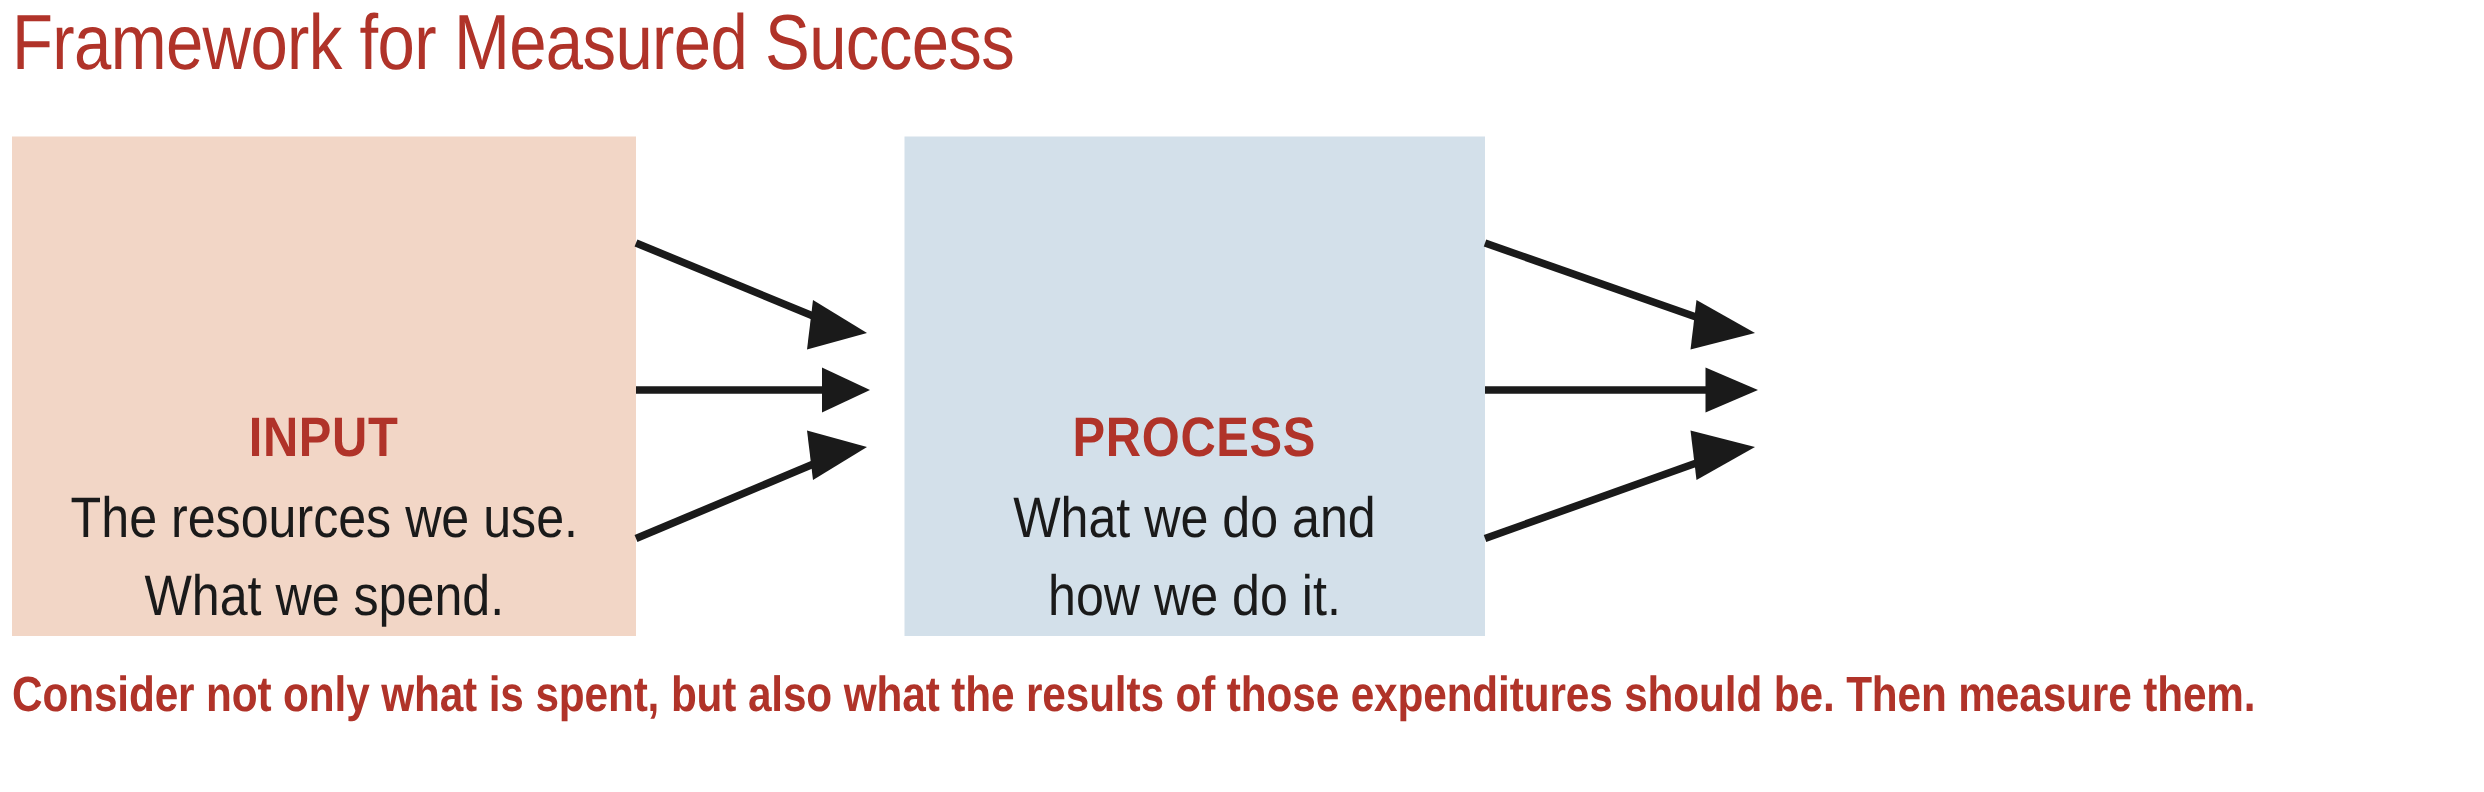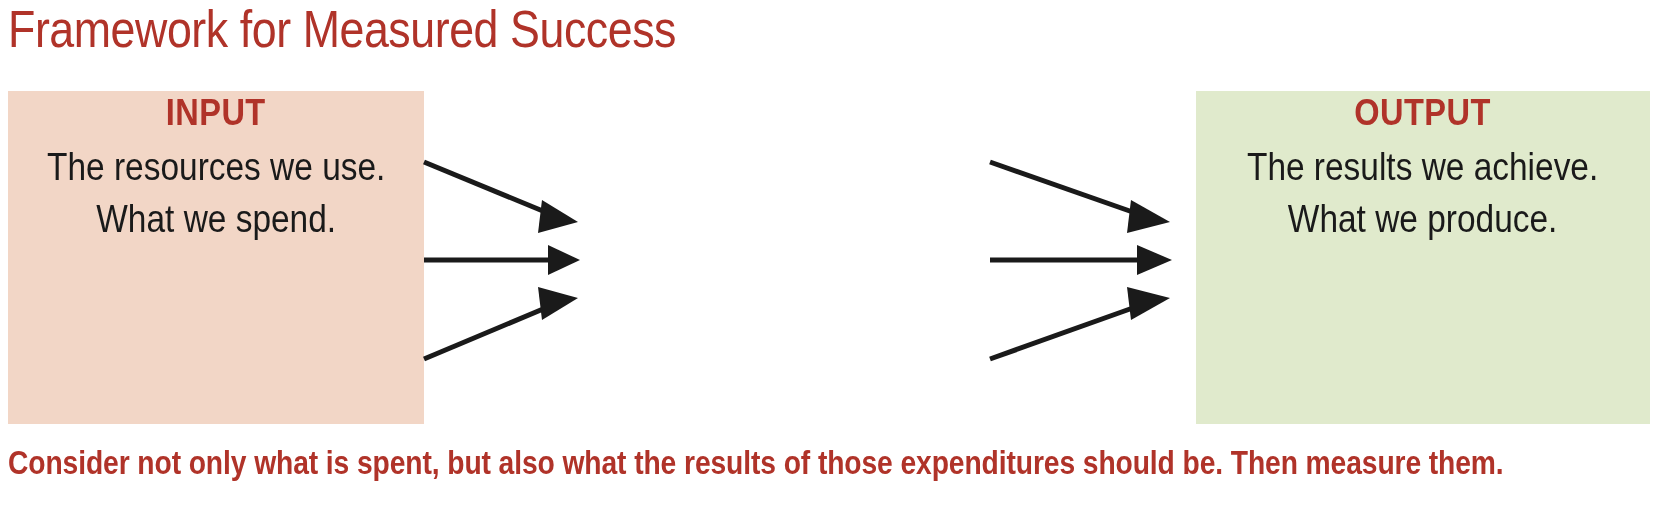--- a/index.html
+++ b/index.html
@@ -41,21 +41,21 @@
 
   
   .stage-box {
     position: absolute;
     top: 91px;
     height: 333px;
     box-sizing: border-box;
     display: flex;
     flex-direction: column;
     align-items: center;
-    justify-content: flex-start;
+    justify-content: flex-end;
   }
   #box-input   { left: 8px;    width: 416px; background: #f2d6c6; }
   #box-process { left: 603px;  width: 387px; background: #d3e0ea; }
   #box-output  { left: 1196px; width: 454px; background: #e0eacc; }
 
   .box-heading {
     font-family: "Liberation Sans", sans-serif;
     font-size: 37px;
     line-height: 44px;
     font-weight: 700;
@@ -135,41 +135,41 @@
         <polygon points="130,105 162,120 130,135" fill="#1a1a1a"></polygon>
       </g>
 
       <g>
         <line x1="6" y1="219" x2="137" y2="164" stroke="#1a1a1a" stroke-width="5"></line>
         <polygon points="120,147 160,158 124,180" fill="#1a1a1a"></polygon>
       </g>
     </svg>
   </div>
 
+  <div class="stage-box" id="box-process">
+    <div class="box-heading">PROCESS</div>
+    <div class="box-body">
+      <span class="line">What we do and</span>
+      <span class="line">how we do it.</span>
+    </div>
+  </div>
 
   <div class="arrow-group" id="arrows-process-output">
     <svg viewBox="0 0 218 240" preserveAspectRatio="none" aria-hidden="true">
       <g>
         <line x1="6" y1="22" x2="160" y2="76" stroke="#1a1a1a" stroke-width="5"></line>
         <polygon points="147,60 186,82 143,93" fill="#1a1a1a"></polygon>
       </g>
       <g>
         <line x1="6" y1="120" x2="160" y2="120" stroke="#1a1a1a" stroke-width="5"></line>
         <polygon points="153,105 188,120 153,135" fill="#1a1a1a"></polygon>
       </g>
       <g>
         <line x1="6" y1="219" x2="160" y2="164" stroke="#1a1a1a" stroke-width="5"></line>
         <polygon points="143,147 186,158 147,180" fill="#1a1a1a"></polygon>
       </g>
     </svg>
   </div>
 
-  <div class="stage-box" id="box-output">
-    <div class="box-heading">OUTPUT</div>
-    <div class="box-body">
-      <span class="line">The results we achieve.</span>
-      <span class="line">What we produce.</span>
-    </div>
-  </div>
 
   <div id="caption">Consider not only what is spent, but also what the results of those expenditures should be. Then measure them.</div>
 
 </div>
 
 </body></html>

